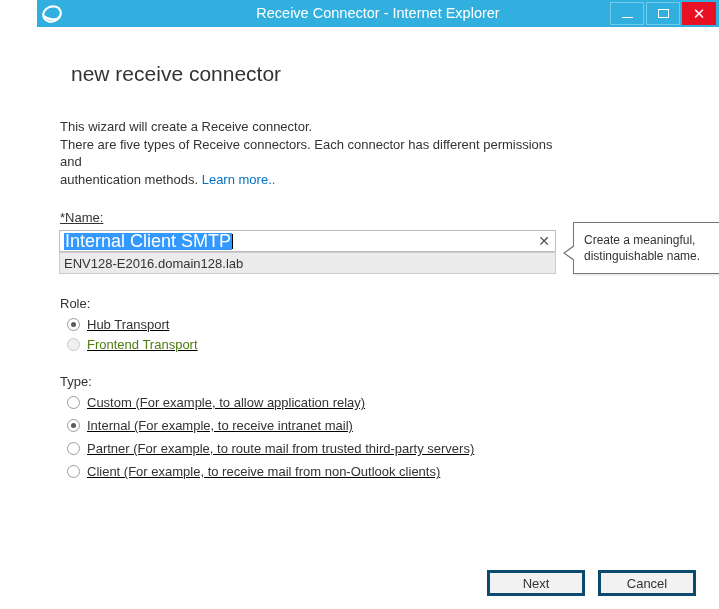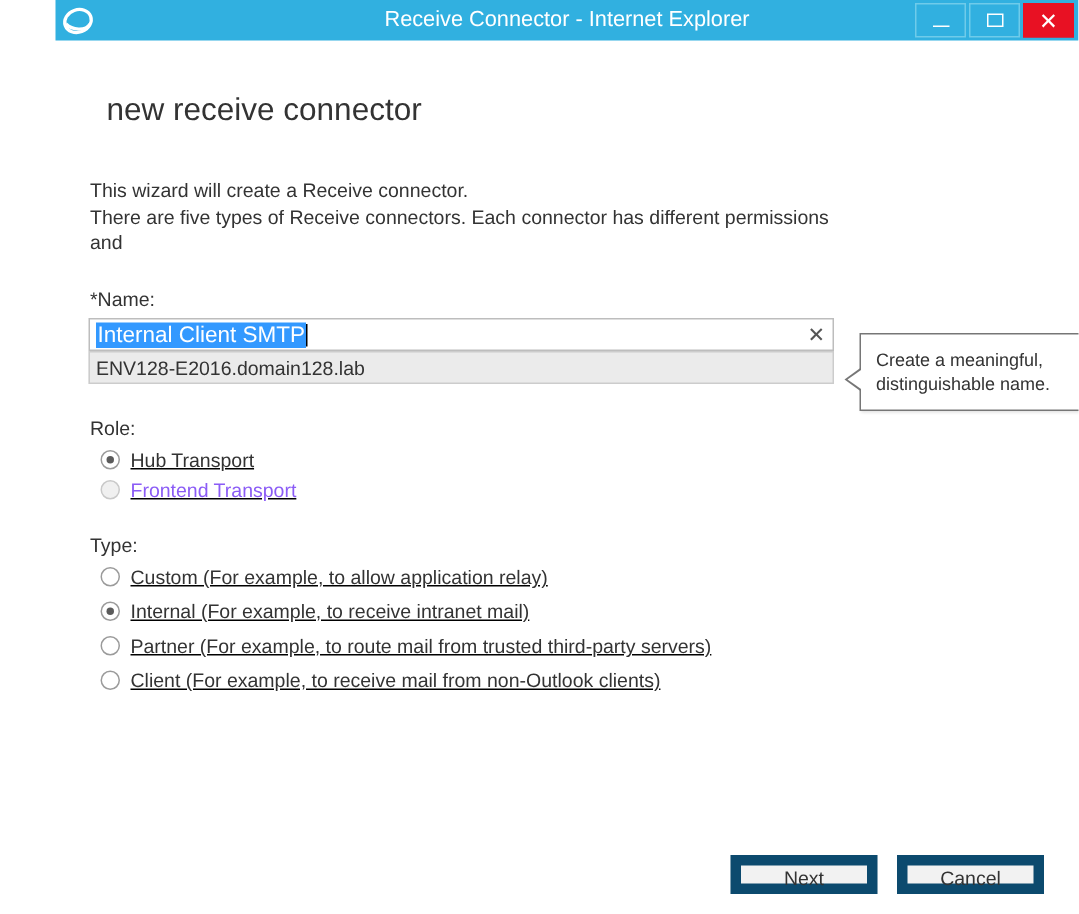--- a/index.html
+++ b/index.html
@@ -114,33 +114,34 @@
   .link {
     color: #0072c6;
     text-decoration: none;
   }
   .field-label {
     font-size: 13px;
     color: #333333;
     margin-top: 22px;
     margin-bottom: 5px;
     padding-left: 1px;
+    text-decoration: underline;
   }
   .textbox {
     position: relative;
     width: 497px;
     height: 22px;
     border: 1px solid #bdbdbd;
     background: #ffffff;
     box-sizing: border-box;
     display: flex;
     align-items: center;
   }
   .textbox .value {
-    font-size: 15px;
+    font-size: 18px;
     color: #ffffff;
     background: #3399ff;
     margin-left: 4px;
     padding: 1px 1px 1px 1px;
     line-height: 15px;
     white-space: nowrap;
   }
   .textbox .caret {
     width: 1px;
     height: 15px;
@@ -204,21 +205,21 @@
   }
   .radio.disabled {
     background: #f0f0f0;
     border-color: #c9c9c9;
   }
   .radio-label {
     font-size: 13px;
     color: #333333;
     line-height: 15px;
   }
-  .radio-label.disabled { color: #8b5cf6; }
+  .radio-label.disabled { color: #4d7c0f; }
   .radio-group.type .radio-row { margin-bottom: 8px; }
   
   .callout {
     position: absolute;
     left: 536px;
     top: 190px;
     width: 160px;
     background: #ffffff;
     border: 1px solid #767676;
     padding: 9px 10px;
@@ -254,21 +255,21 @@
     left: 0;
     right: 0;
     bottom: 13px;
     display: flex;
     justify-content: flex-end;
     padding-right: 23px;
   }
   .btn {
     width: 98px;
     height: 26px;
-    border: 7px solid #0c4a6e;
+    border: 3px solid #0c4a6e;
     background: #f2f2f2;
     font-size: 13px;
     color: #333333;
     font-family: "Liberation Sans", sans-serif;
     box-sizing: border-box;
     margin-left: 13px;
     cursor: pointer;
   }
 </style>
 </head>
@@ -295,20 +296,22 @@
     </div>
   </div>
 
   <div class="content">
 
     <h1 class="page-title">new receive connector</h1>
 
     <div class="intro">
       <p>This wizard will create a Receive connector.</p>
       <p>There are five types of Receive connectors. Each connector has different permissions and</p>
+      <p><span>authentication methods.</span>
+         <a class="link" href="#">Learn more..</a></p>
     </div>
 
     <div class="field-label">*Name:</div>
     <div class="textbox">
       <span class="value">Internal Client SMTP</span>
       <span class="caret"></span>
       <span class="clear-x">✕</span>
     </div>
 
     <div class="readonly-box">ENV128-E2016.domain128.lab</div>

